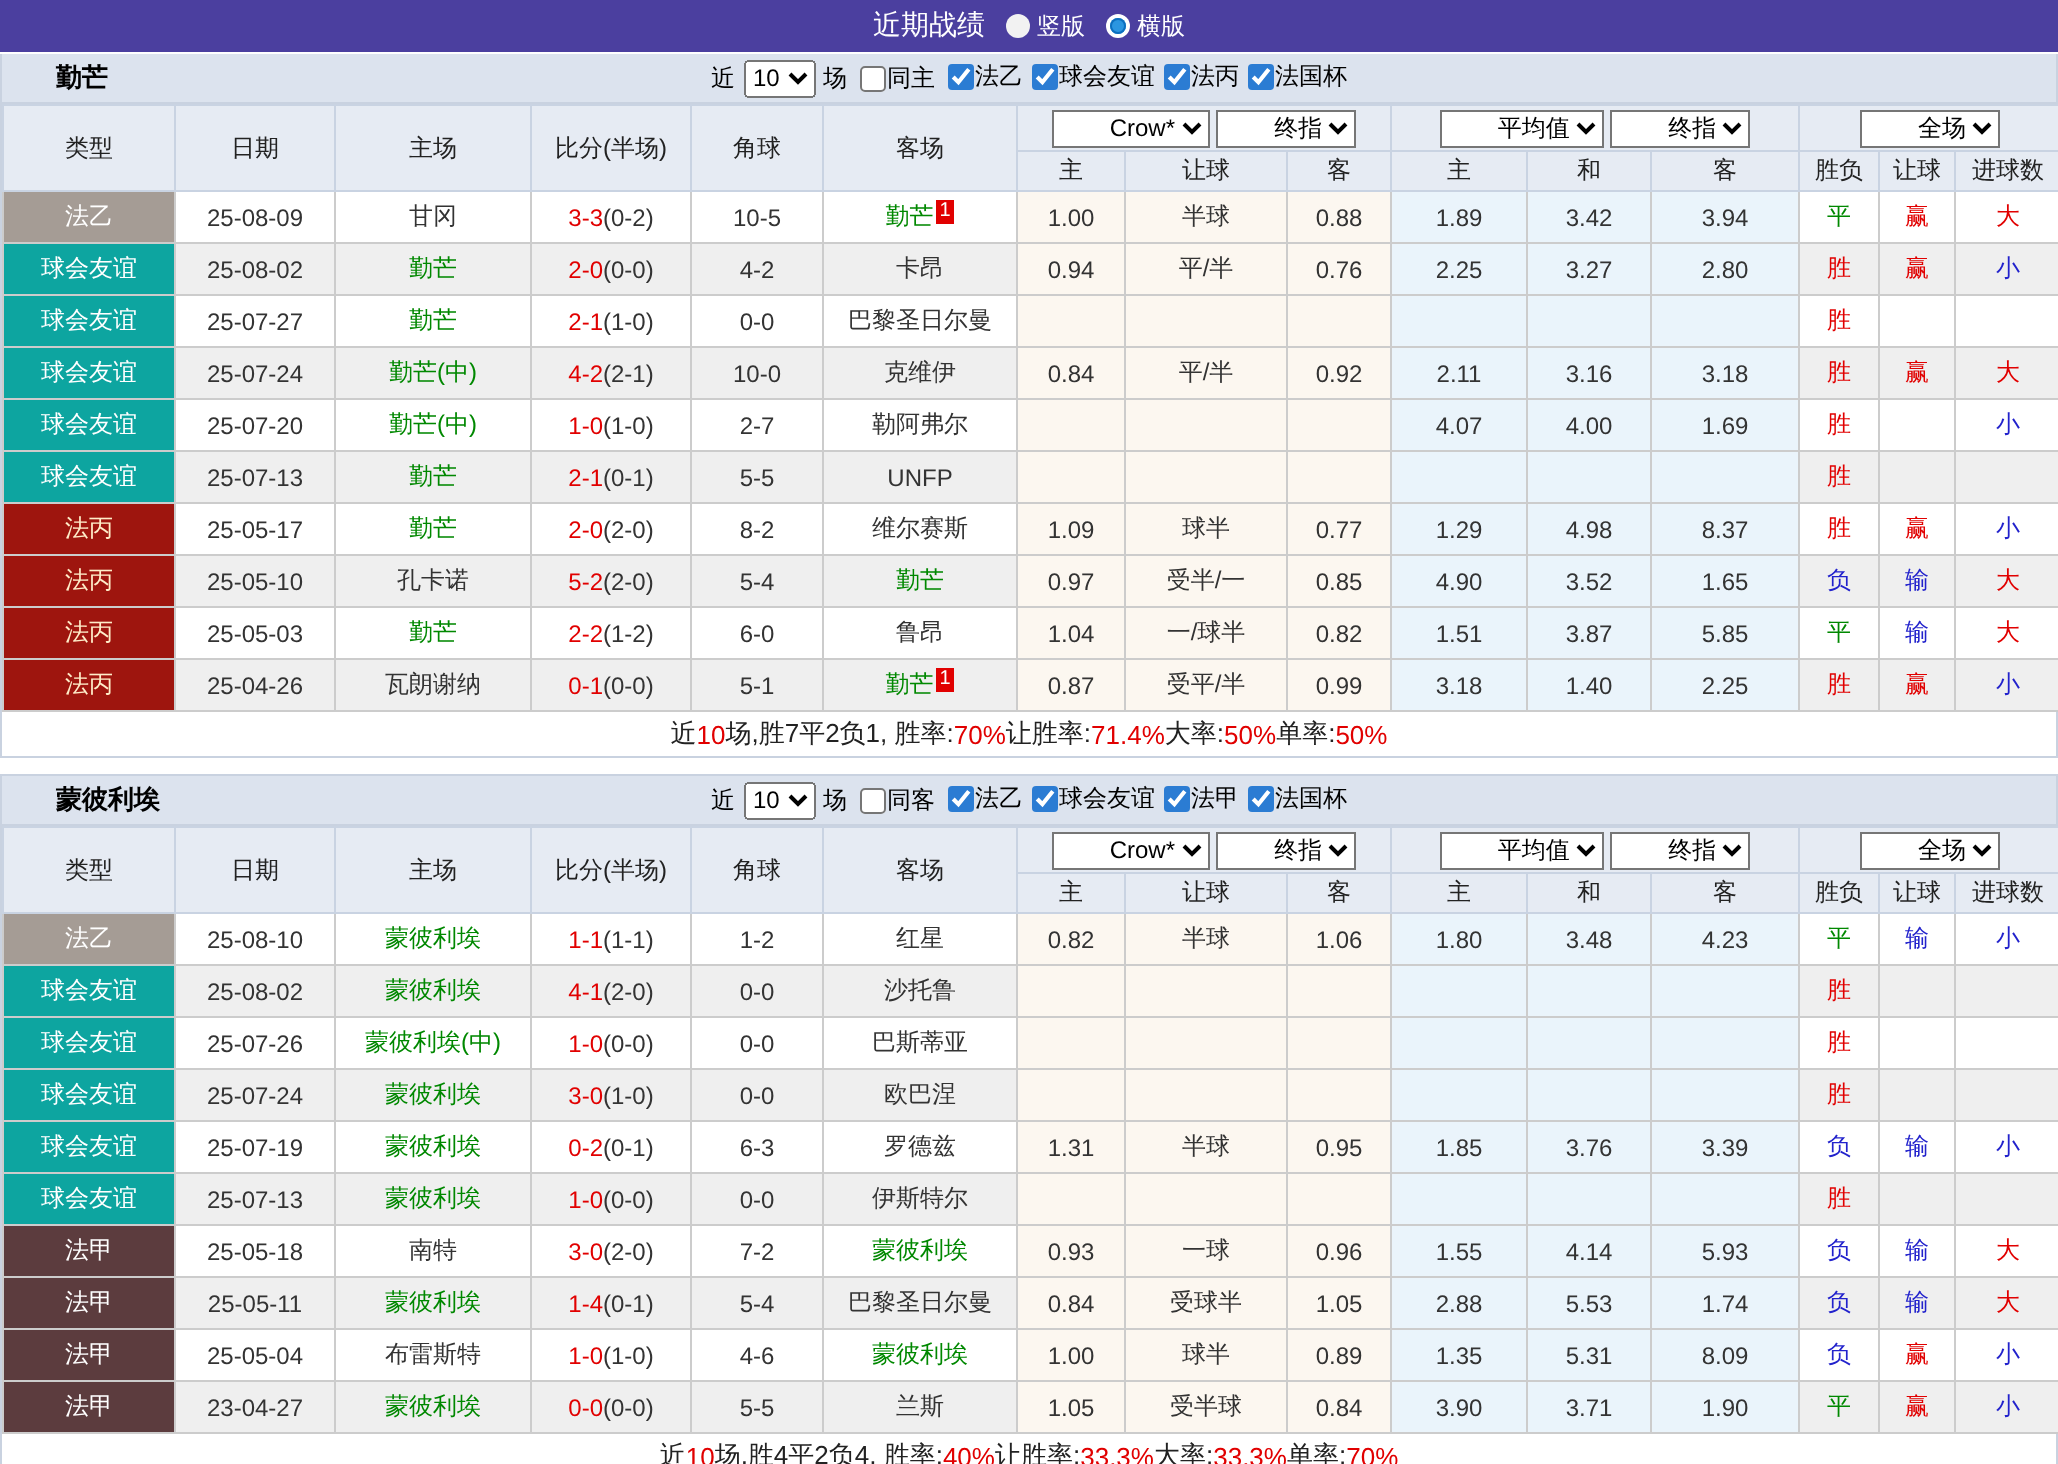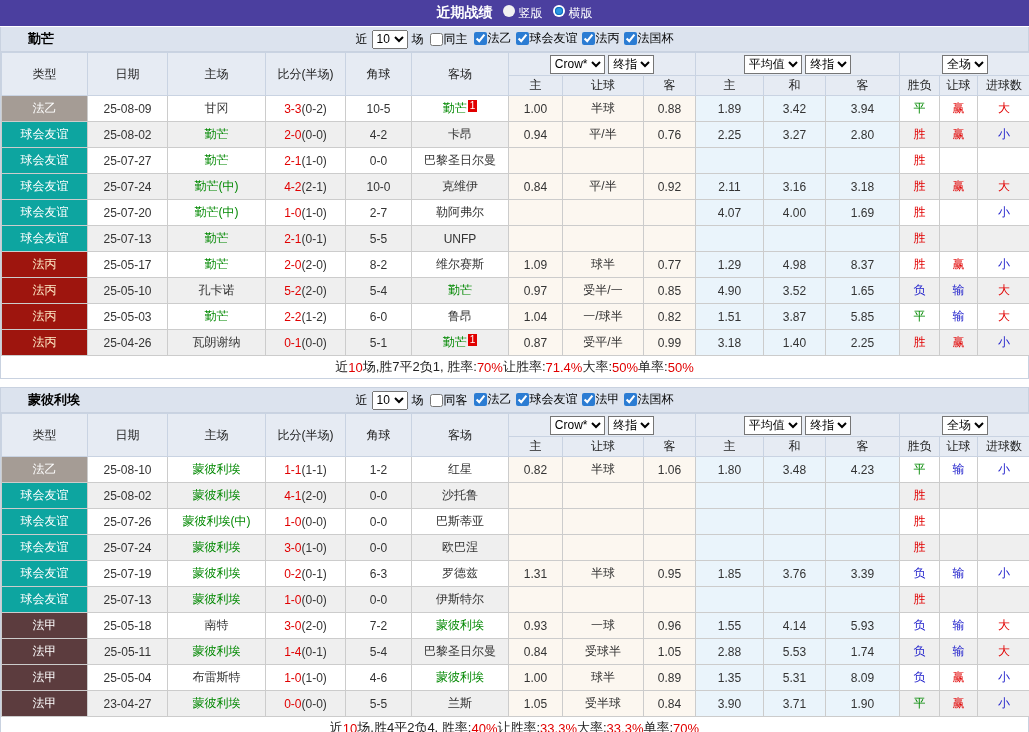--- a/index.html
+++ b/index.html
@@ -1,43 +1,43 @@
 <!DOCTYPE html>
 <html><head>
 <meta charset="utf-8">
 <style>
   * { box-sizing: border-box; }
   html,body { margin:0; padding:0; background:#fff; }
   body { width:1029px; font-family:"Liberation Sans","DejaVu Sans",sans-serif; font-size:12px; color:#333; }
 
   
   .titlebar { height:27px; background:#4b3f9f; display:flex; align-items:center; justify-content:center; gap:10px; border-bottom:1px solid #fff; }
-  .titlebar .title { color:#fff; font-weight:bold; font-size:14px; }
-  .tb-opt { display:inline-flex; align-items:flex-start; gap:4px; color:#fff; font-size:12px; cursor:pointer; }
+  .titlebar .title { color:#fff; font-weight:normal; font-size:14px; }
+  .tb-opt { display:inline-flex; align-items:center; gap:4px; color:#fff; font-size:12px; cursor:pointer; }
   .tb-radio { width:12px; height:12px; border-radius:50%; background:#f2f2f2; display:inline-block; position:relative; }
   .tb-radio.checked { background:#fff; }
   .tb-radio.checked::after { content:""; position:absolute; left:2px; top:2px; right:2px; bottom:2px; border-radius:50%; background:#2b96e0; box-shadow:inset 0 0 0 1px #0d6fbe; }
 
   
   .team-block { border-left:1px solid #c9d2e0; border-right:1px solid #c9d2e0; }
   .team-block + .team-block { margin-top:8px; border-top:1px solid #c9d2e0; }
   .team-row { height:25px; background:#dce3ee; position:relative; display:flex; align-items:center; justify-content:center; border-bottom:1px solid #c9d2e0; }
   .team-name { position:absolute; left:27px; font-weight:bold; font-size:13px; color:#000; }
   .controls { display:flex; align-items:center; gap:2px; font-size:12px; color:#000; }
   .controls select { font-size:12px; height:19px; margin:0 2px; }
   .controls input[type="checkbox"] { width:13px; height:13px; margin:0 1px 0 4px; accent-color:#2b7cd3; vertical-align:middle; }
   .controls label { display:inline-flex; align-items:center; cursor:pointer; }
 
   
   table { border-collapse:collapse; table-layout:fixed; width:1029px; }
   th, td { border:1px solid #ccc; text-align:center; padding:0 1px; white-space:nowrap; overflow:hidden; font-weight:normal; }
   thead th { background:#e6ebf3; border-color:#c9d3e2; color:#222; font-size:12px; }
   thead tr.hdr-top th { height:23px; }
   thead tr.hdr-sub th { height:20px; }
-  thead select { font-size:12px; height:19px; background:#fff; }
+  thead select { font-size:12px; height:19px; background:#fff;padding-left:24px; }
   tbody td { height:26px; font-size:12px; background:#fff; }
   tbody tr:nth-child(even) td { background:#efefef; }
   tbody td.odds { background:#fcf7f0 !important; }
   tbody td.avg { background:#eaf4fb !important; }
   td.lg { color:#fff; font-size:12px; }
   .green { color:#008800; }
   .red { color:#e10000; }
   .half { color:#333; }
   .badge { display:inline-block; background:#e10000; color:#fff; font-size:10px; line-height:12px; padding:0 2px; margin-left:1px; vertical-align:top; }
 

